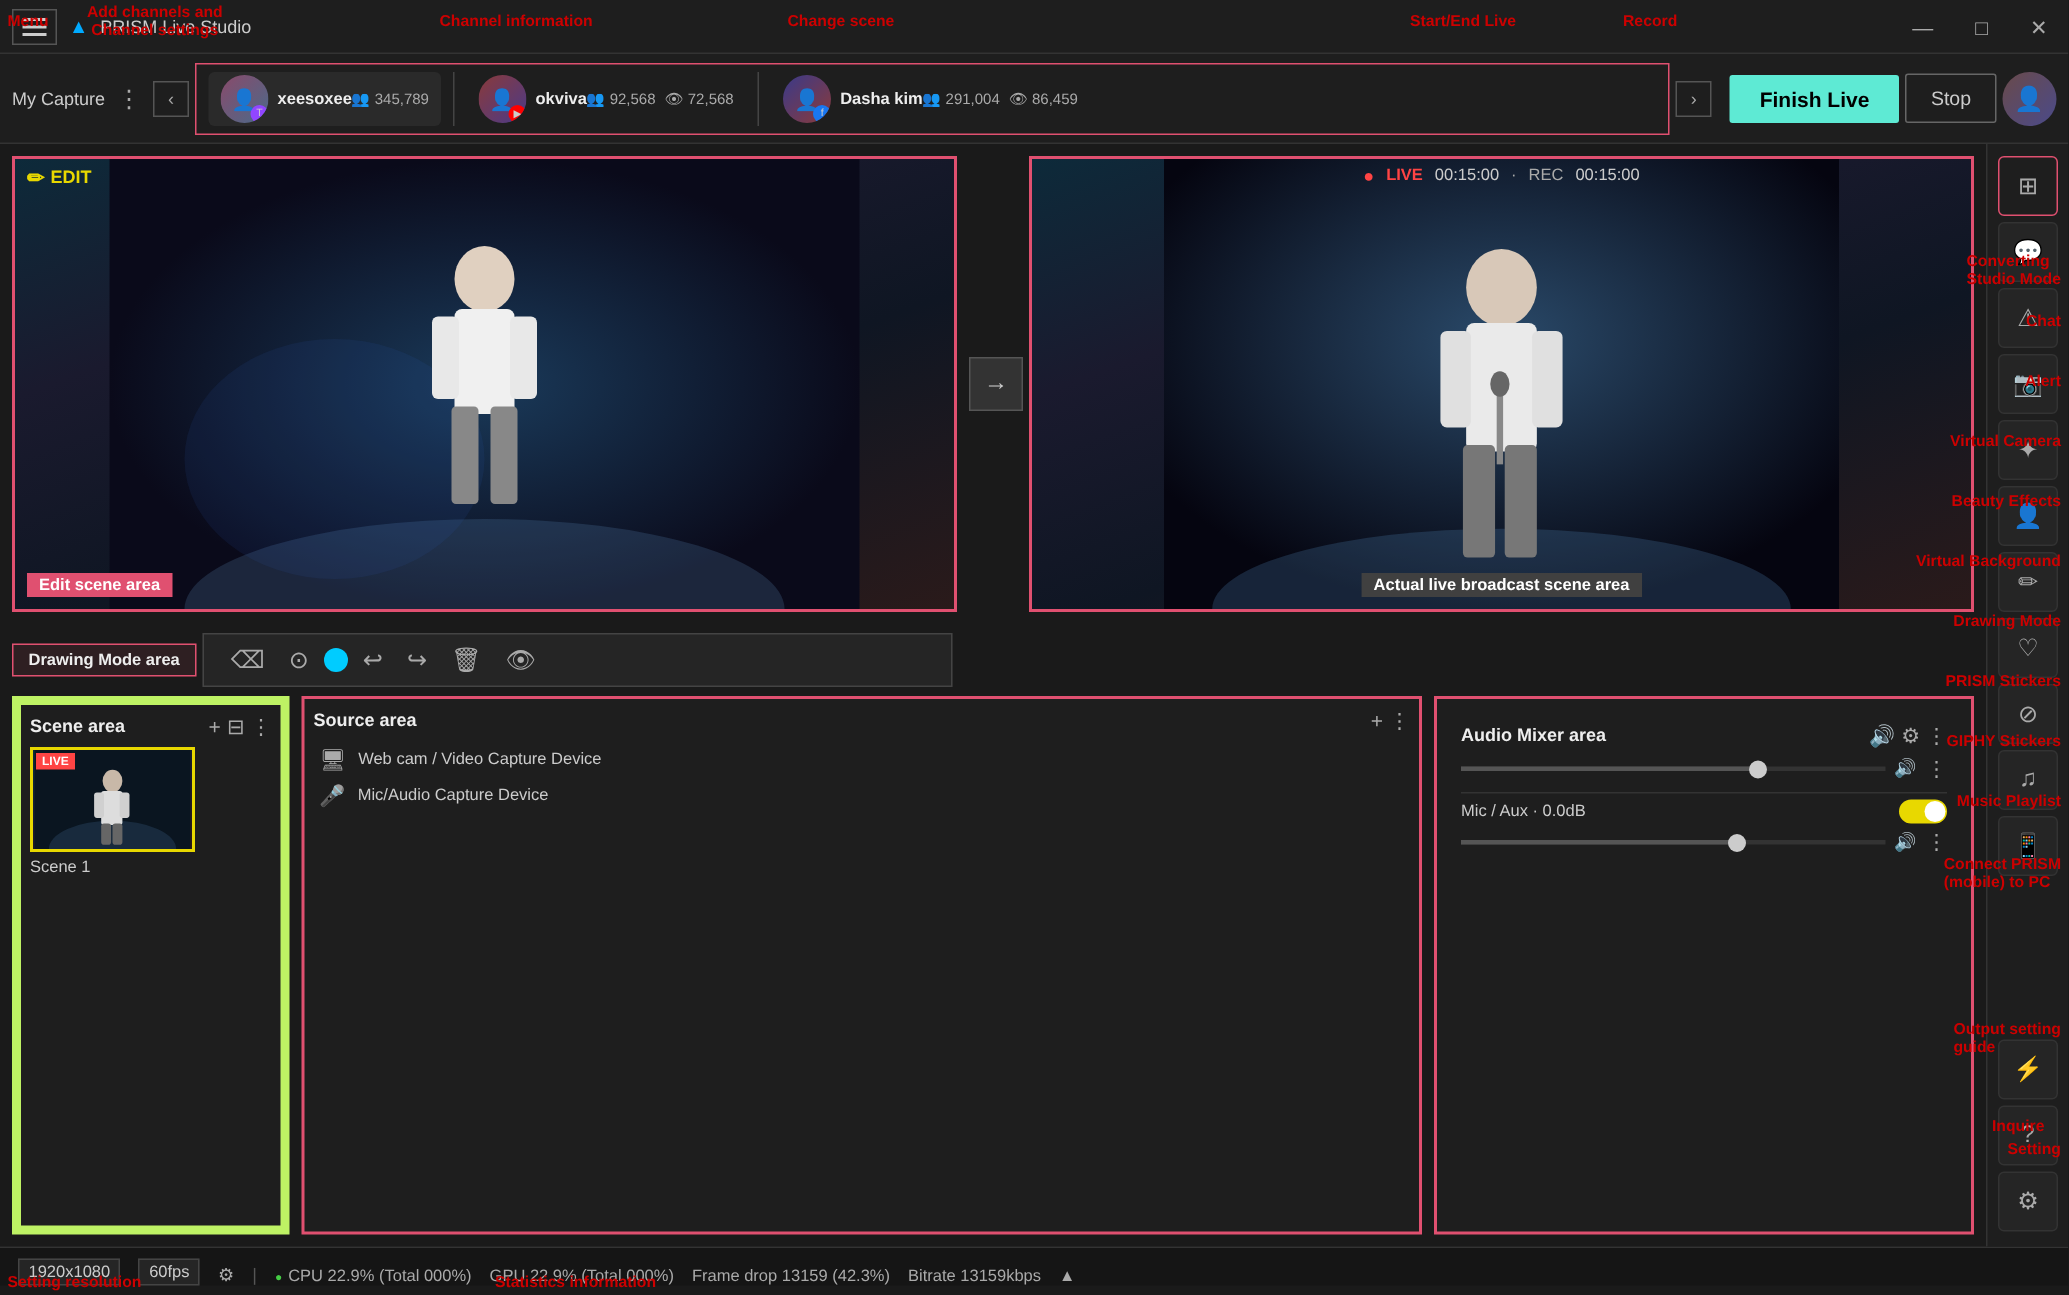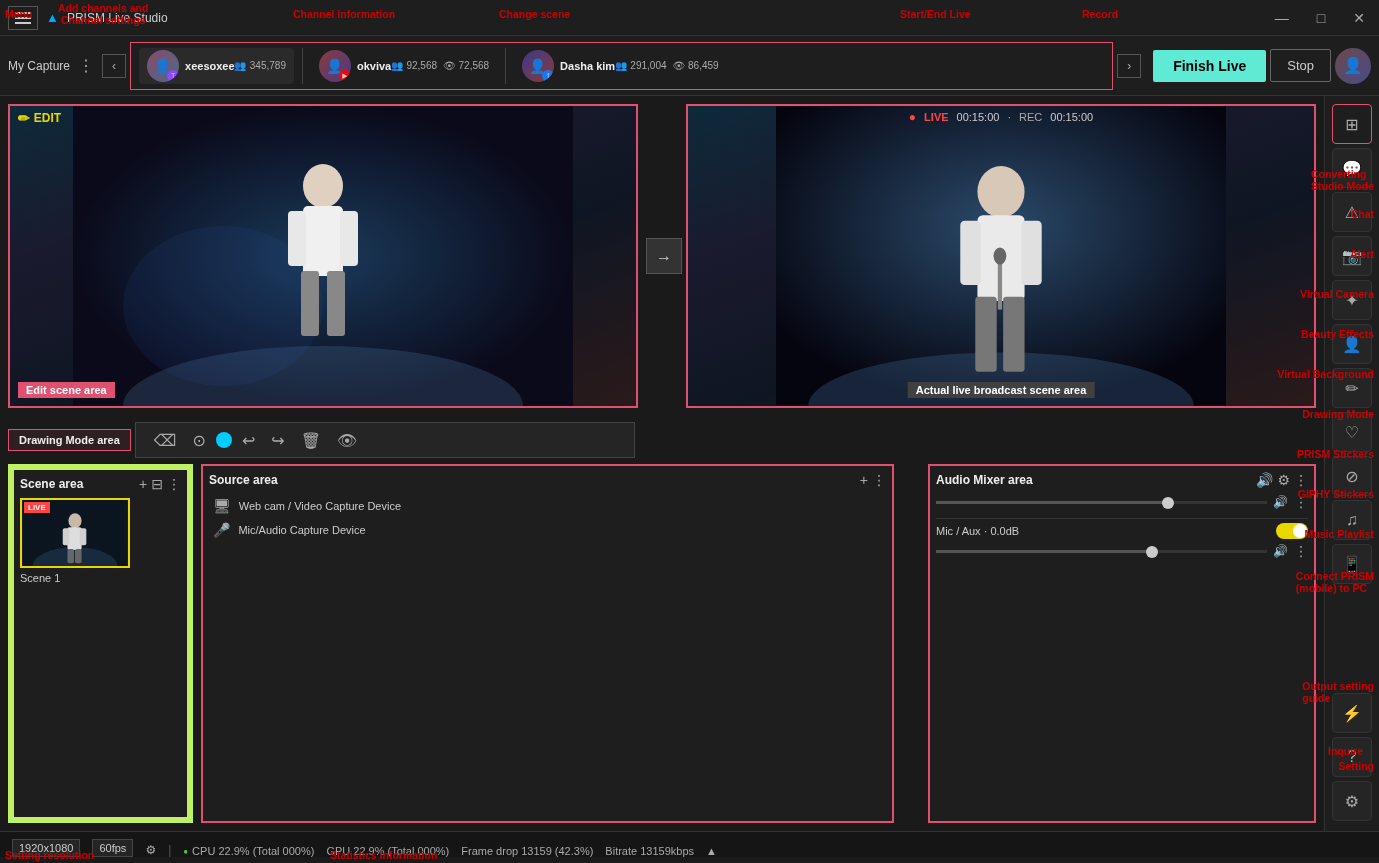--- a/index.html
+++ b/index.html
@@ -349,26 +349,25 @@
       align-items: center;
       gap: 8px;
       padding: 4px 4px;
       cursor: pointer;
     }
     .source-icon { color: #aaa; font-size: 14px; }
     .source-name { color: #ccc; font-size: 11px; }
 
     
     .audio-mixer {
-      width: 388px;
+      width: 360px;
       border: 2px solid #e05070;
       background: #1e1e1e;
-      padding: 6px;
+      padding: 16px;
       flex-shrink: 0;
-      margin-left: 26px;
     }
     .audio-channel {
       margin-bottom: 8px;
     }
     .audio-channel-header {
       display: flex;
       align-items: center;
       justify-content: space-between;
       margin-bottom: 4px;
     }
@@ -783,22 +782,22 @@
   </span>
   <span class="status-item">
     <span>Bitrate 13159kbps</span>
   </span>
   <span class="status-item">▲</span>
 </div>
 
 <div class="ann" style="top:8px;left:5px;">Menu</div>
 <div class="ann" style="top:2px;left:58px;text-align:center;">Add channels and<br>Channel settings</div>
 <div class="ann" style="top:8px;left:293px;">Channel information</div>
-<div class="ann" style="top:8px;left:499px;">Change scene</div>
-<div class="ann" style="top:8px;left:900px;">Start/End Live</div>
+<div class="ann" style="top:8px;left:525px;">Change scene</div>
+<div class="ann" style="top:8px;left:940px;">Start/End Live</div>
 <div class="ann" style="top:8px;left:1082px;">Record</div>
 
 <div class="ann" style="top:168px;right:5px;text-align:left;">Converting<br>Studio Mode</div>
 <div class="ann" style="top:208px;right:5px;">Chat</div>
 <div class="ann" style="top:248px;right:5px;">Alert</div>
 <div class="ann" style="top:288px;right:5px;">Virtual Camera</div>
 <div class="ann" style="top:328px;right:5px;">Beauty Effects</div>
 <div class="ann" style="top:368px;right:5px;">Virtual Background</div>
 <div class="ann" style="top:408px;right:5px;">Drawing Mode</div>
 <div class="ann" style="top:448px;right:5px;">PRISM Stickers</div>

